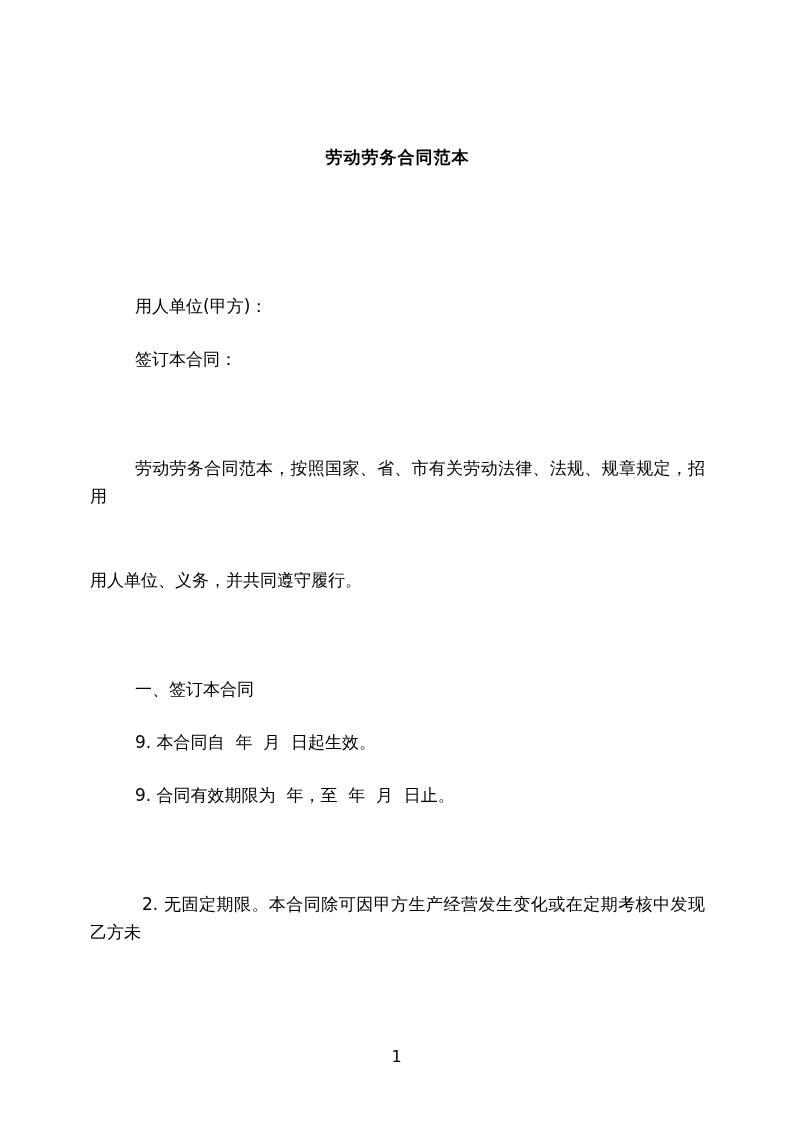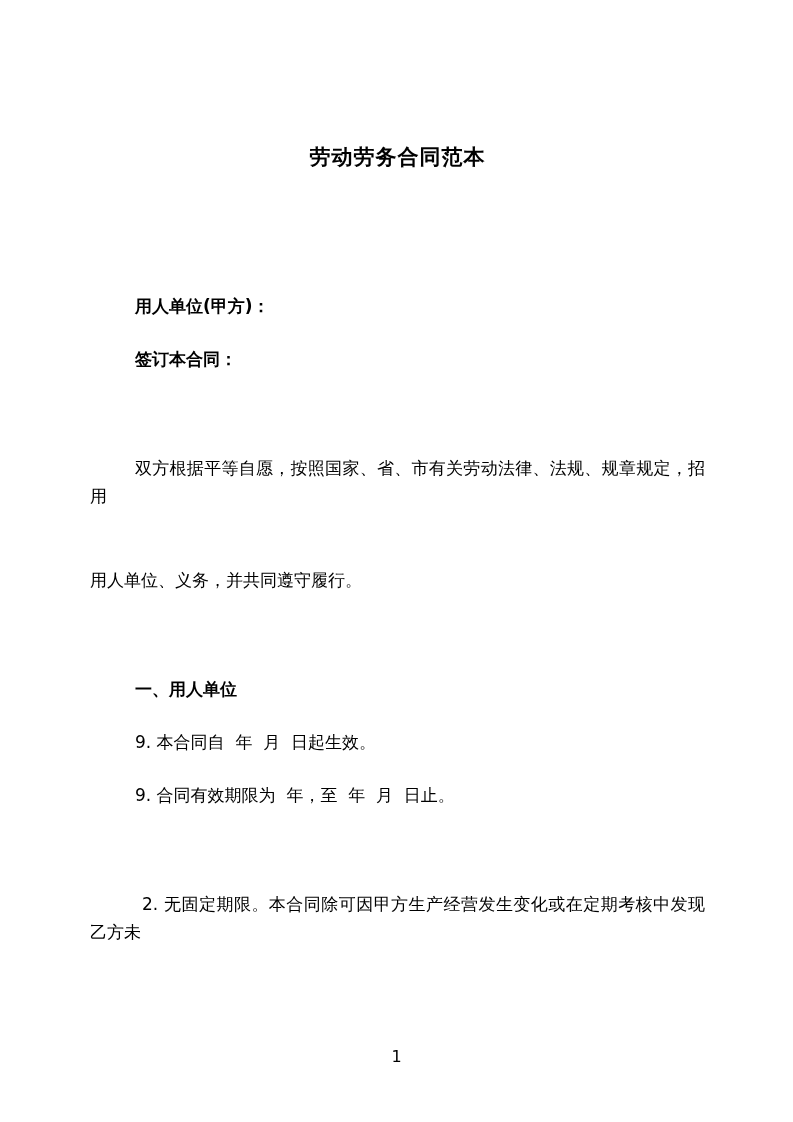--- a/index.html
+++ b/index.html
@@ -21,21 +21,21 @@
     background: #ffffff;
     overflow: hidden;
   }
   .content {
     position: absolute;
     left: 90px;
     right: 88px;
     top: 140px;
   }
   .doc-title {
-    font-size: 21px;
+    font-size: 17px;
     font-weight: bold;
     line-height: 34px;
     text-align: center;
     margin: 0 0 118px 0;
     letter-spacing: 1px;
   }
   .p {
     font-size: 17px;
     line-height: 28px;
     margin: 0 0 25px 0;
@@ -46,21 +46,21 @@
     white-space: pre-wrap;
   }
   .indent {
     text-indent: 45px;
   }
   .indent-sm .line:first-child,
   .indent-sm.single {
     text-indent: 52px;
   }
   .bold {
-    font-weight: bold;
+    font-weight: normal;
   }
   .page-num {
     position: absolute;
     top: 1047px;
     left: 0;
     width: 100%;
     text-align: center;
     font-size: 16px;
     line-height: 20px;
   }
@@ -72,25 +72,25 @@
   <div class="content">
 
     <h1 class="doc-title">劳动劳务合同范本</h1>
 
     <p class="p indent bold">用人单位(甲方)：</p>
 
 
     <p class="p indent bold">签订本合同：</p>
 
     <div class="p">
-      <div class="line indent">双方根据平等自愿，按照国家、省、市有关劳动法律、法规、规章规定，招用</div>
+      <div class="line indent">劳动劳务合同范本，按照国家、省、市有关劳动法律、法规、规章规定，招用</div>
       <div class="line">用人单位、义务，并共同遵守履行。</div>
     </div>
 
-    <p class="p indent bold">一、用人单位</p>
+    <p class="p indent bold">一、签订本合同</p>
 
     <p class="p indent">9. 本合同自  年  月  日起生效。</p>
 
     <p class="p indent">9. 合同有效期限为  年，至  年  月  日止。</p>
 
     <div class="p indent-sm">
       <div class="line">2. 无固定期限。本合同除可因甲方生产经营发生变化或在定期考核中发现乙方未</div>
       
     </div>
 

